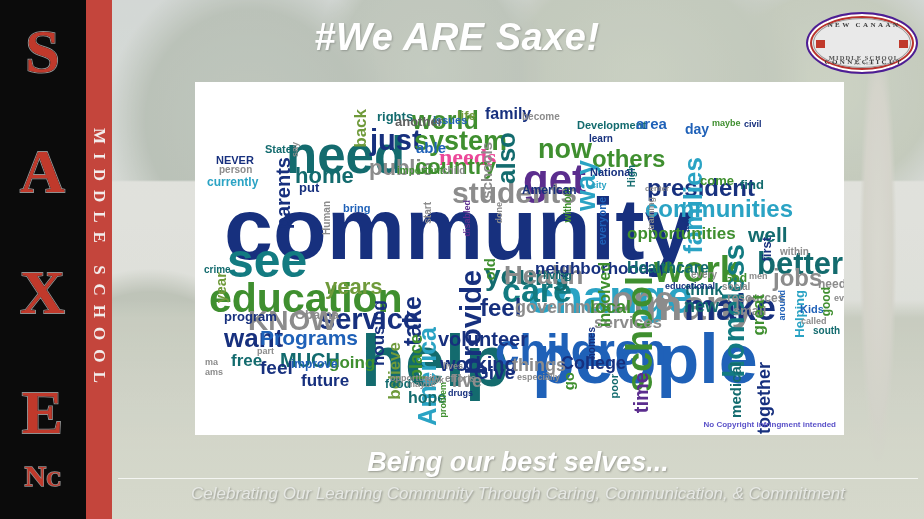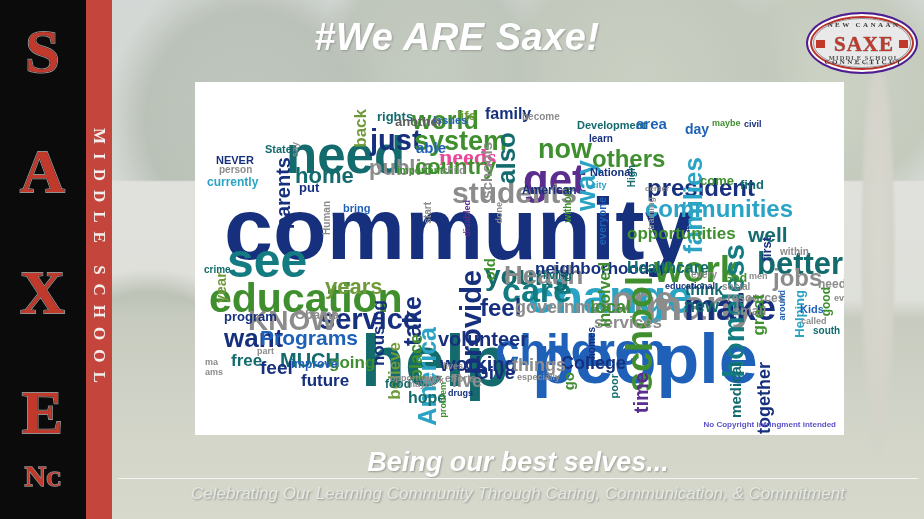--- a/index.html
+++ b/index.html
@@ -224,21 +224,20 @@
     <div class="stripe-text">MIDDLE SCHOOL</div>
   </div>
 
   <div class="slide-title">#We ARE Saxe!</div>
 
   <div class="crest">
     <div class="crest-inner"></div>
     <div class="crest-arc-top">NEW CANAAN</div>
     <div class="crest-flag l"></div>
     <div class="crest-flag r"></div>
-    <div class="crest-name">SAXE</div>
     <div class="crest-sub">MIDDLE SCHOOL</div>
     <div class="crest-est">est. 1930</div>
     <div class="crest-arc-bot">CONNECTICUT</div>
   </div>
 
   <div class="cloud-card">
     <div id="cloud">
         <span style="left: 29px; top: 103px; font-size: 88px; color: rgb(23, 48, 126);">community</span>
         <span style="left: 337px; top: 242px; font-size: 70px; color: rgb(31, 97, 184);">people</span>
         <span style="left: 166px; top: 243px; font-size: 72px; color: rgb(19, 107, 110);">help</span>

